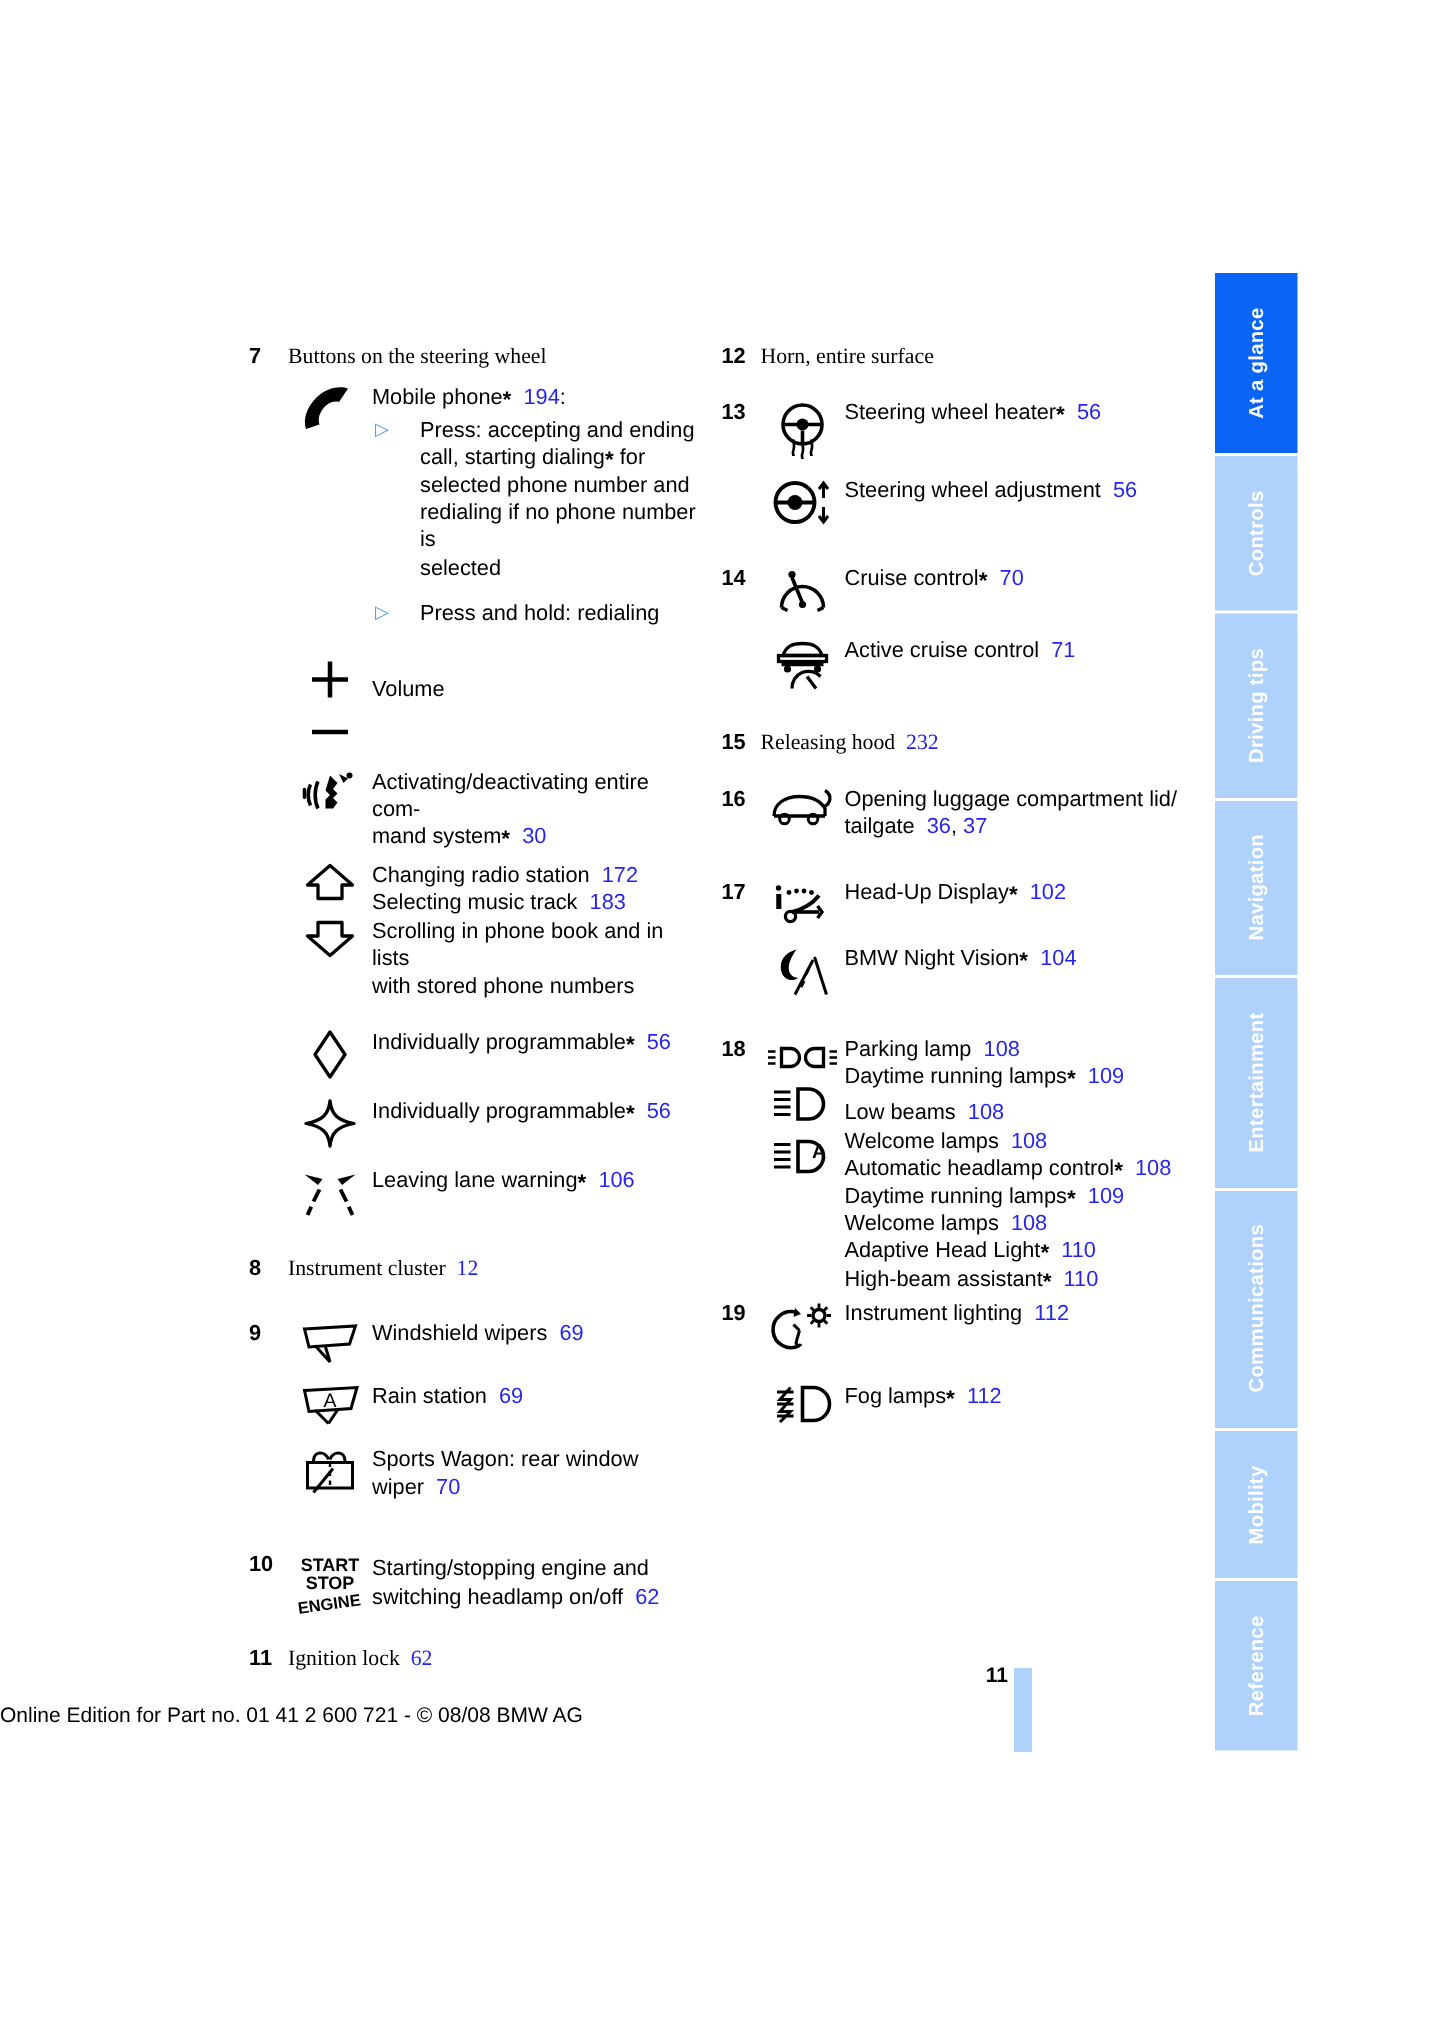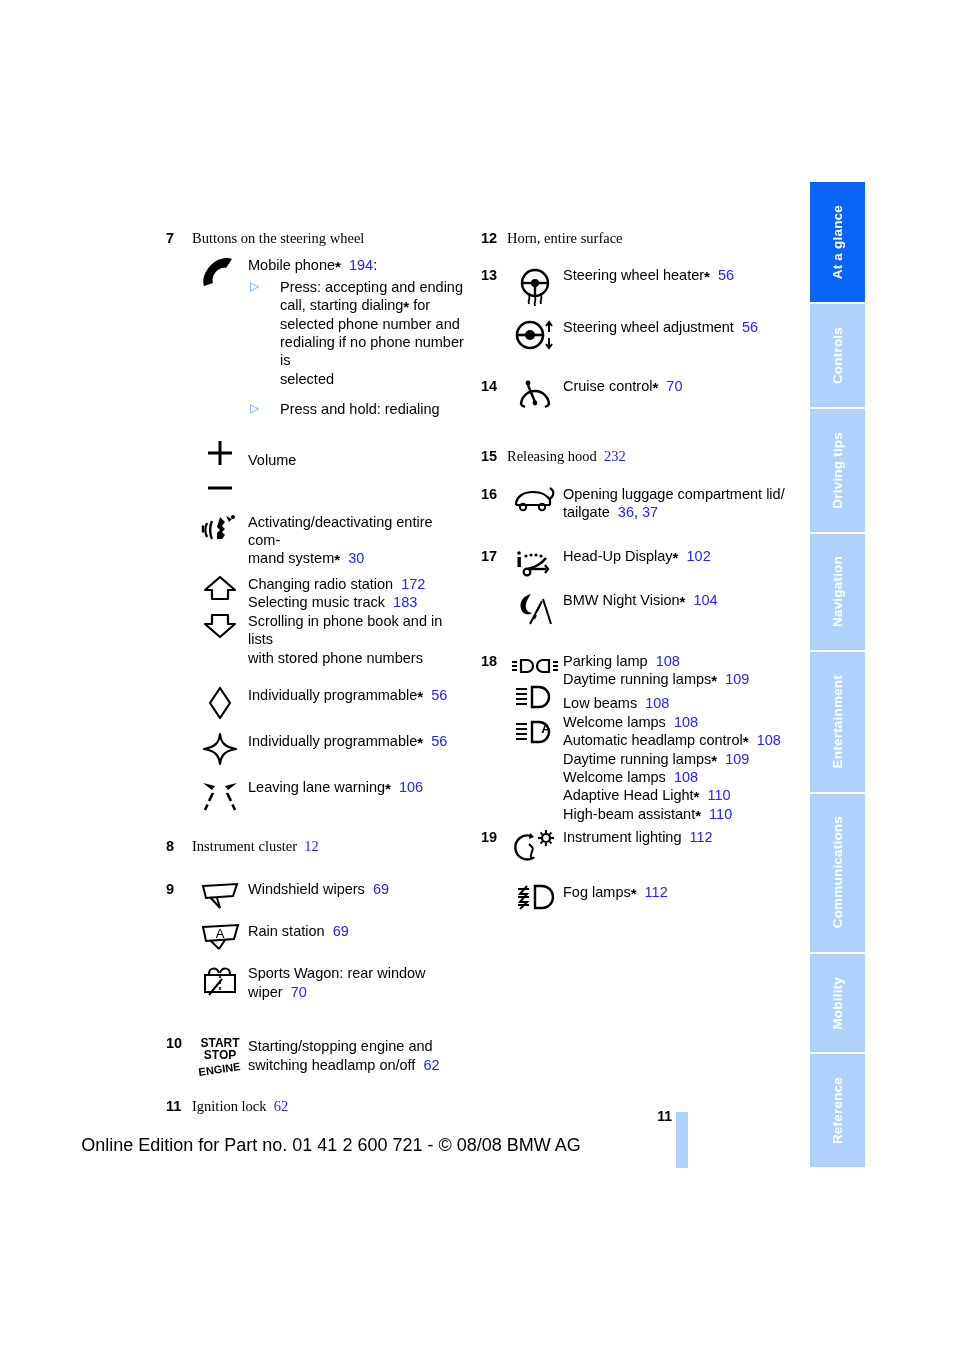--- a/index.html
+++ b/index.html
@@ -126,22 +126,22 @@
     width: 672px;
     text-align: right;
     font-size: 14px;
     font-weight: bold;
   }
   .footer-text {
     position: absolute;
     left: 0;
     top: 27px;
     width: 662px;
-    text-align: center;
-    font-size: 18px;
+    text-align: left;
+    font-size: 14px;
   }
   .footer-bar {
     position: absolute;
     left: 676px;
     top: 1112px;
     width: 12px;
     height: 56px;
     background: #aed2fb;
   }
 </style>
@@ -465,20 +465,37 @@
           <circle cx="20" cy="26" r="2.4" fill="#000"></circle>
         </svg>
       </div>
       <div class="txt">
         <span>Cruise control</span><span class="star">*</span>&nbsp;&nbsp;<span class="ref">70</span>
       </div>
     </div>
 
     <div class="gap-sm"></div>
 
+    <div class="entry">
+      <div class="num"></div>
+      <div class="icon-cell">
+        <svg class="ico" width="42" height="36" viewBox="0 0 42 36">
+          <path d="M8 12 C10 6 14 4 21 4 C28 4 32 6 34 12 Z" fill="none" stroke="#000" stroke-width="2.2"></path>
+          <rect x="5" y="12" width="32" height="4" fill="none" stroke="#000" stroke-width="2.2"></rect>
+          <path d="M7 18 L35 18" stroke="#000" stroke-width="2.2"></path>
+          <circle cx="11" cy="21" r="2.4" fill="#000"></circle>
+          <circle cx="31" cy="21" r="2.4" fill="#000"></circle>
+          <path d="M14 34 A11 11 0 0 1 33 26" fill="none" stroke="#000" stroke-width="2.2"></path>
+          <path d="M30 34 L24 26" stroke="#000" stroke-width="2.2"></path>
+        </svg>
+      </div>
+      <div class="txt">
+        <span>Active cruise control</span>&nbsp;&nbsp;<span class="ref">71</span>
+      </div>
+    </div>
 
     <div class="gap-lg"></div>
 
     <div class="entry">
       <div class="num">15</div>
       <div class="txt-noicon">
         <span>Releasing hood</span>&nbsp;&nbsp;<span class="ref">232</span>
       </div>
     </div>
 

